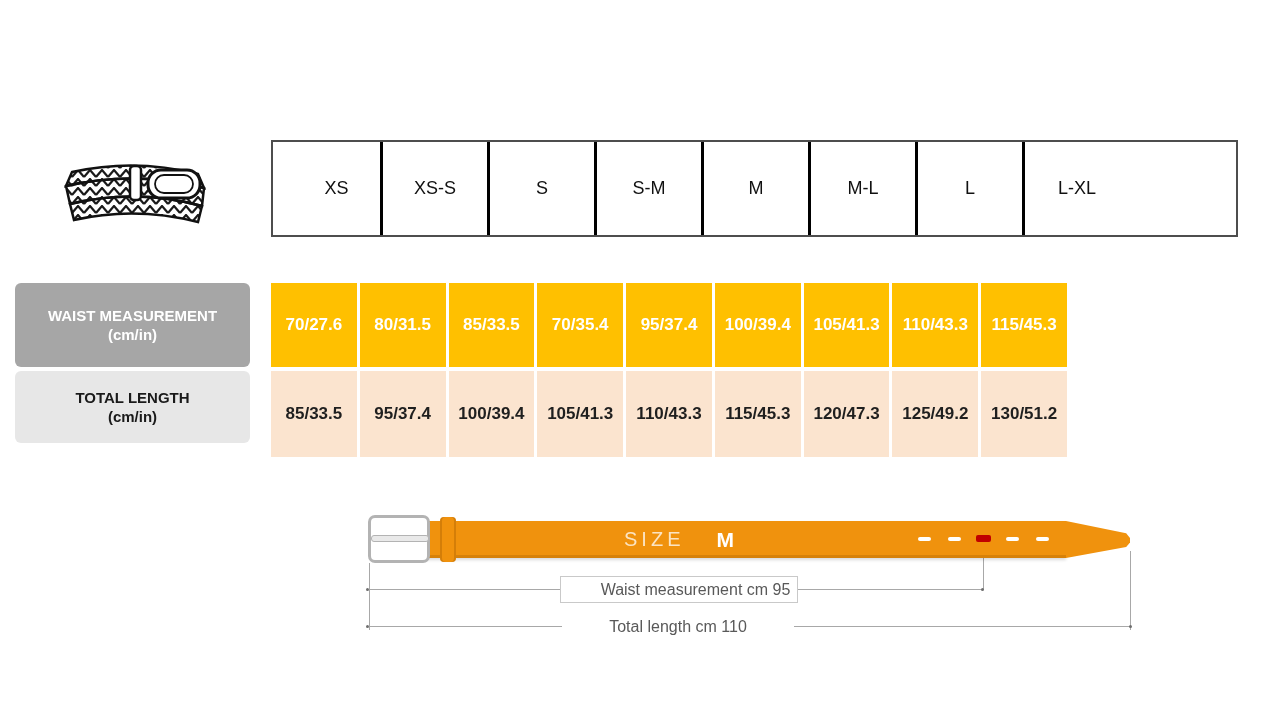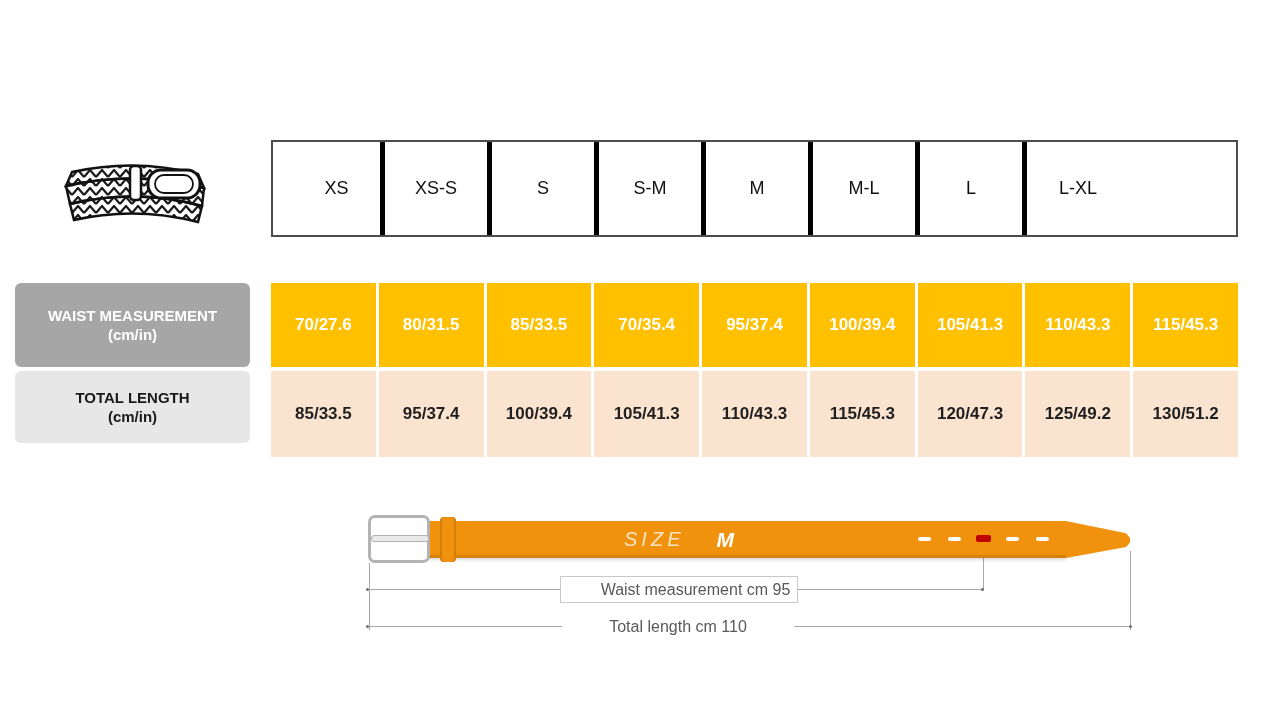--- a/index.html
+++ b/index.html
@@ -13,36 +13,36 @@
   .product-image{left:60px;top:142px;width:150px;height:100px;}
 
   
   .size-header{
     left:271px;top:140px;width:967px;height:97px;
     display:grid;grid-template-columns:repeat(9,1fr);
     border:2px solid #4d4d4d;box-sizing:border-box;background:#fff;
   }
   .size-header .hcell{
     display:flex;align-items:center;justify-content:center;
-    font-size:18px;color:#111;border-left:5px solid #000000;
+    font-size:18px;color:#111;border-left:3px solid #000000;
   }
   .size-header .hcell:first-child{border-left:none;padding-left:20px;}
 
   
   .rowlabel{
     left:15px;width:235px;display:flex;flex-direction:column;
     align-items:center;justify-content:center;text-align:center;
     font-weight:bold;font-size:15px;line-height:1.3;box-sizing:border-box;border-radius:6px;
   }
   .rowlabel.waist{top:283px;height:84px;background:#a6a6a6;color:#ffffff;}
   .rowlabel.total{top:371px;height:72px;background:#e7e7e7;color:#1a1a1a;}
 
   
   .valrow{
-    left:271px;width:967px;display:grid;grid-template-columns:repeat(9,1fr);
+    left:271px;width:796px;display:grid;grid-template-columns:repeat(9,1fr);
     column-gap:3px;box-sizing:border-box;
   }
   .valrow.waist{top:283px;height:84px;}
   .valrow.total{top:371px;height:86px;}
   .valrow .vcell{
     display:flex;align-items:center;justify-content:center;
     font-weight:bold;font-size:17px;
   }
   .valrow.waist .vcell{background:#ffc000;color:#ffffff;}
   .valrow.total .vcell{background:#fbe4cf;color:#1f1f1f;}
@@ -66,21 +66,21 @@
   .buckle{
     left:368px;top:515px;width:62px;height:48px;background:#ffffff;
     border:3px solid #b3b3b3;border-radius:7px;box-sizing:border-box;z-index:4;
   }
   .prong{
     left:371px;top:535px;width:58px;height:7px;background:#e9e9e9;
     border:1px solid #b3b3b3;border-radius:3px;box-sizing:border-box;z-index:5;
   }
   .belt-size-text{
     left:599px;top:521px;width:160px;height:37px;z-index:2;
-    display:flex;align-items:center;justify-content:center;gap:32px;font-style:italic;
+    display:flex;align-items:center;justify-content:center;gap:32px;
   }
   .belt-size-text .sz{
     color:rgba(255,255,255,.75);font-size:20px;letter-spacing:4px;
   }
   .belt-size-text .szv{color:#ffffff;font-size:21px;font-weight:bold;}
   .hole{
     top:537px;width:13px;height:4px;background:#ffffff;border-radius:2px;z-index:2;
   }
   .hole.active{top:535px;left:976px;width:15px;height:7px;background:#c00000;border-radius:2px;}
 

